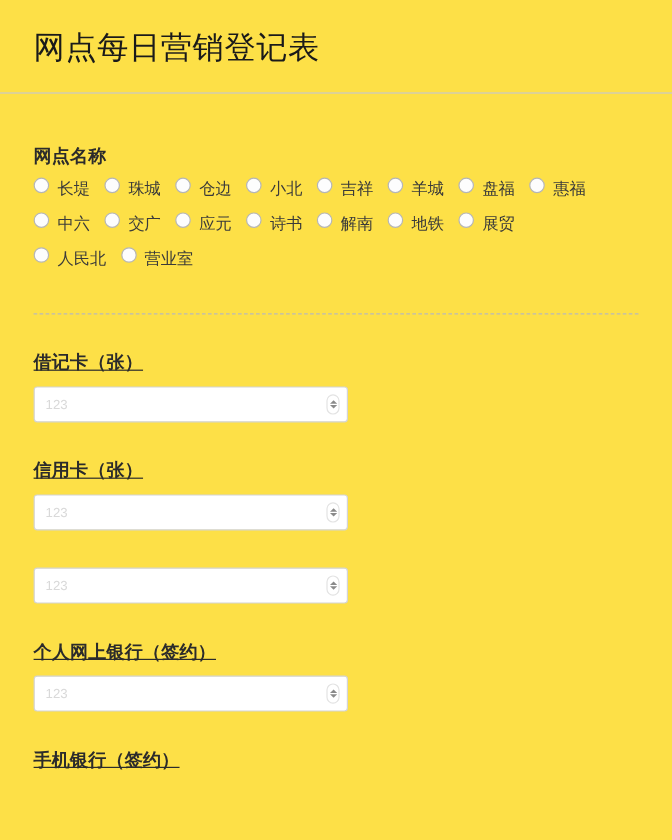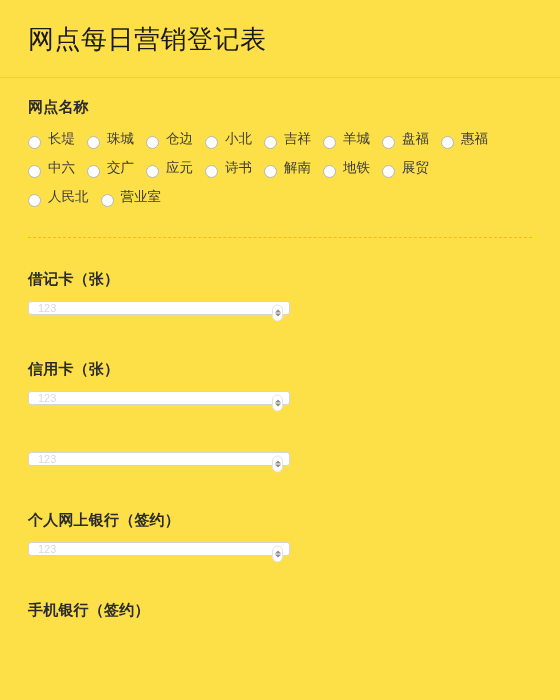--- a/index.html
+++ b/index.html
@@ -38,29 +38,30 @@
   .field-block {
     padding-top: 19px;
   }
   .block-label {
     font-size: 15px;
     font-weight: bold;
     color: #2b2b2b;
     line-height: 20px;
     margin-bottom: 7px;
     letter-spacing: 0.2px;
+    margin-top: 24px;
   }
   .radio-grid {
     display: flex;
     flex-wrap: wrap;
     width: 474px;
   }
   .radio-item {
     display: flex;
-    align-items: flex-end;
+    align-items: flex-start;
     height: 25px;
     margin-right: 12px;
     margin-bottom: 4px;
     cursor: pointer;
   }
   .radio-dot {
     width: 13px;
     height: 13px;
     min-width: 13px;
     border-radius: 50%;
@@ -91,29 +92,30 @@
   .num-field {
     padding-top: 31px;
   }
   .num-label {
     font-size: 15px;
     font-weight: bold;
     color: #2b2b2b;
     line-height: 20px;
     margin-bottom: 9px;
     letter-spacing: 0.2px;
+    text-decoration: underline;
   }
   .num-input-wrap {
     position: relative;
     width: 262px;
     height: 30px;
   }
   .num-input {
     width: 262px;
-    height: 14px;
+    height: 30px;
     border: 1px solid #d4d4d4;
     border-radius: 3px;
     background: #fff;
     font-size: 12px;
     color: #555;
     padding: 0 26px 0 9px;
     font-family: "Liberation Sans", sans-serif;
     outline: none;
   }
   .num-input::placeholder {

